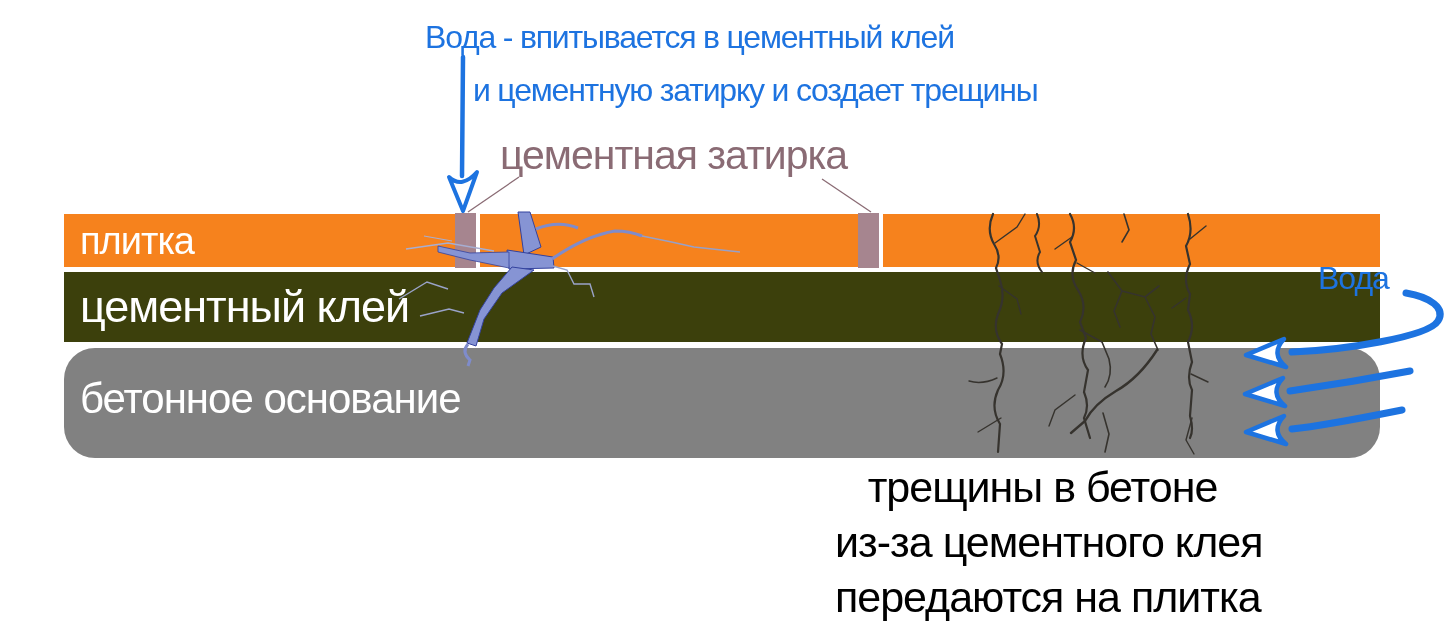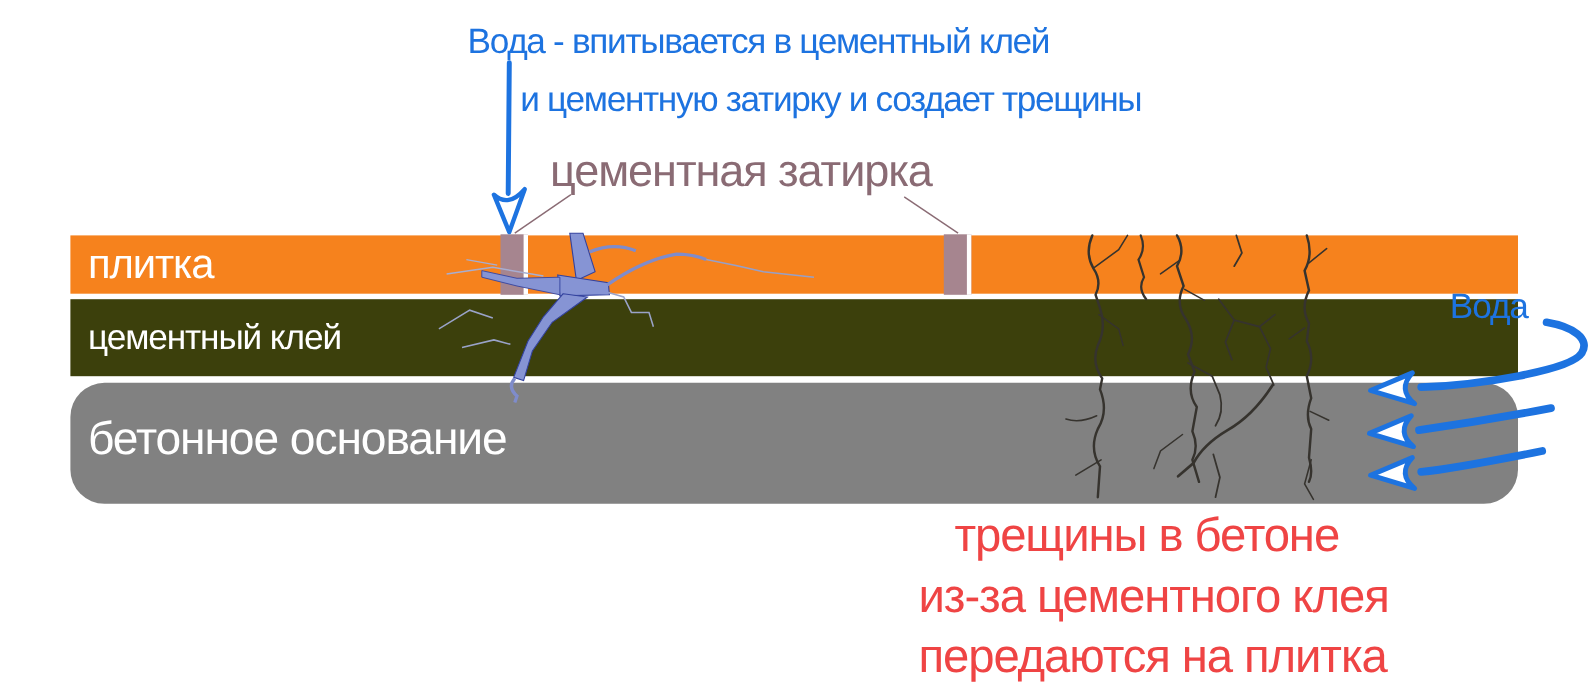--- a/index.html
+++ b/index.html
@@ -11,21 +11,21 @@
   
   .layer { position:absolute; left:28px; width:1316px;margin-left:36px; }
   #layer-tile     { top:214px; height:53px;  background:#f6821d; }
   #layer-glue     { top:272px; height:70px;  background:#3c400c; }
   #layer-concrete { top:348px; height:110px; background:#818181;border-radius:31px; }
   .layer-label {
     position:absolute; left:16px; top:50%; transform:translateY(-50%);
     color:#ffffff; letter-spacing:-1px; white-space:nowrap;
   }
   #layer-tile .layer-label     { font-size:38px; }
-  #layer-glue .layer-label     { font-size:32px; }
+  #layer-glue .layer-label     { font-size:45px; }
   #layer-concrete .layer-label { font-size:42px; top:46%; }
 
   
   .grout {
     position:absolute; top:213px; height:55px; width:21px;
     background:#a6858f; border-right:4px solid #ffffff;
   }
   #grout-left  { left:455px; }
   #grout-right { left:858px; }
 
@@ -38,21 +38,21 @@
   #grout-note {
     position:absolute; left:500px; top:132px; color:#8a6b74;
     font-size:41px; letter-spacing:-1px; white-space:nowrap;
   }
   #water-right {
     position:absolute; left:1318px; top:260px; color:#1d73e0;
     font-size:32px; letter-spacing:-1px; white-space:nowrap;
   }
   #bottom-note {
     position:absolute; left:835px; top:460px; width:415px; text-align:center;
-    color:#ef4444; font-size:43px; line-height:55px; letter-spacing:-1px; white-space:nowrap;
+    color:#000000; font-size:43px; line-height:55px; letter-spacing:-1px; white-space:nowrap;
   }
   svg.overlay { position:absolute; left:0; top:0; pointer-events:none; }
 </style>
 </head>
 <body>
 
 <div id="canvas">
 
   <div class="layer" id="layer-tile">
     <span class="layer-label">плитка</span>

